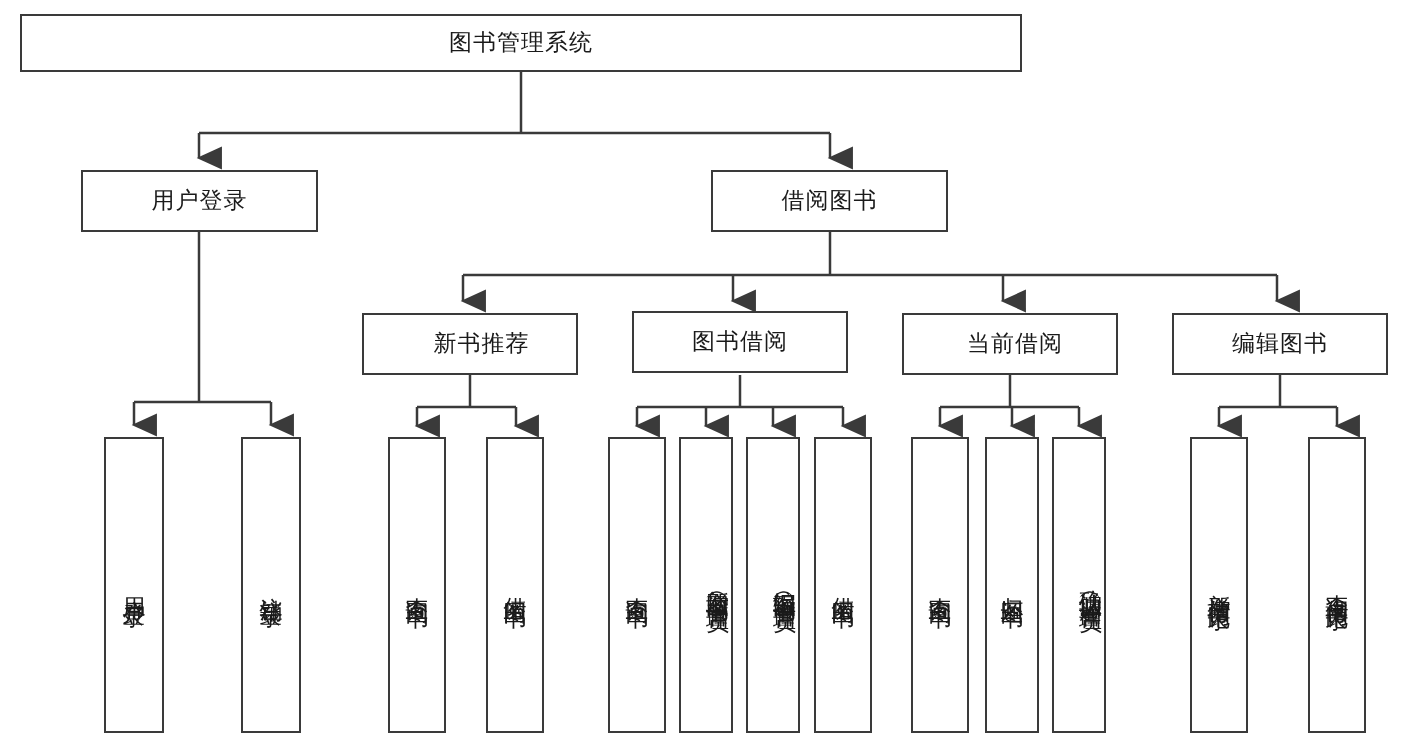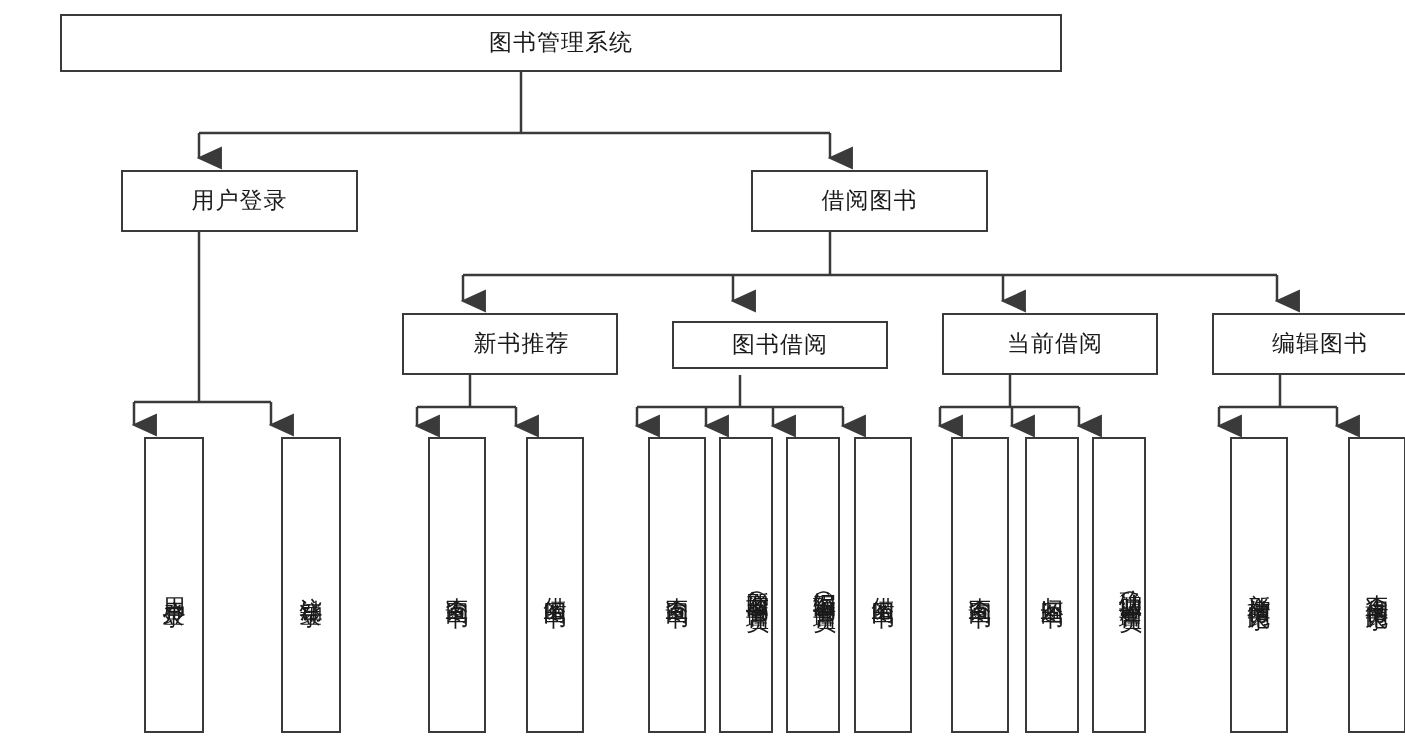--- a/index.html
+++ b/index.html
@@ -27,21 +27,20 @@
   }
   .node {
     position: absolute;
     box-sizing: border-box;
     border: 2.5px solid #3a3a3a;
     background: #ffffff;
     display: flex;
     align-items: center;
     justify-content: center;
     color: #1a1a1a;
-    margin-left: 40px;
   }
   .node.horiz {
     font-size: 23px;
     letter-spacing: 1px;
   }
   .node.vert {
     writing-mode: vertical-rl;
     text-orientation: upright;
     font-size: 23px;
     letter-spacing: 3px;
@@ -128,21 +127,21 @@
   <div class="node horiz" style="left:81px; top:170px; width:237px; height:62px;">
     <span class="node-label">用户登录</span>
   </div>
   <div class="node horiz" style="left:711px; top:170px; width:237px; height:62px;">
     <span class="node-label">借阅图书</span>
   </div>
 
   <div class="node horiz" style="left:362px; top:313px; width:216px; height:62px;padding-left:23px;">
     <span class="node-label">新书推荐</span>
   </div>
-  <div class="node horiz" style="left:632px; top:321px; width:216px; height:48px;">
+  <div class="node horiz" style="left:632px; top:311px; width:216px; height:62px;">
     <span class="node-label">图书借阅</span>
   </div>
   <div class="node horiz" style="left:902px; top:313px; width:216px; height:62px;padding-left:10px;">
     <span class="node-label">当前借阅</span>
   </div>
   <div class="node horiz" style="left:1172px; top:313px; width:216px; height:62px;">
     <span class="node-label">编辑图书</span>
   </div>
 
   <div class="node vert" style="left:104px; top:437px; width:60px; height:296px;">

